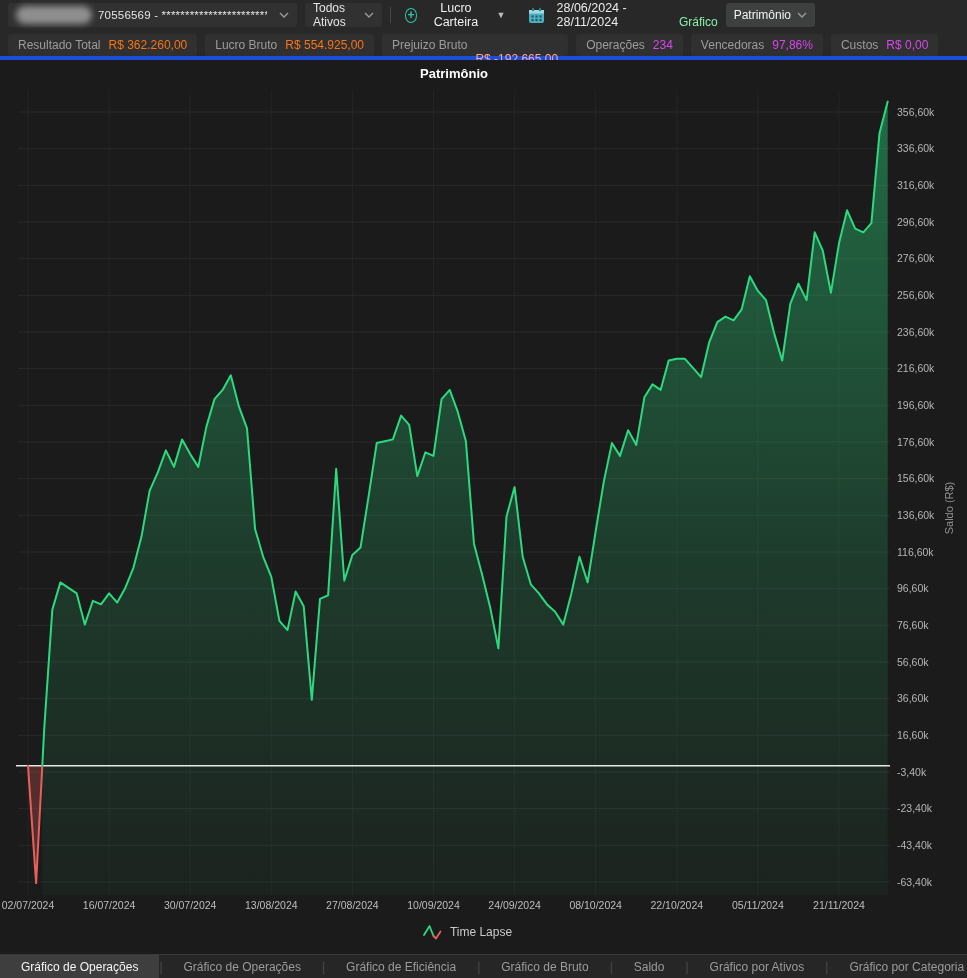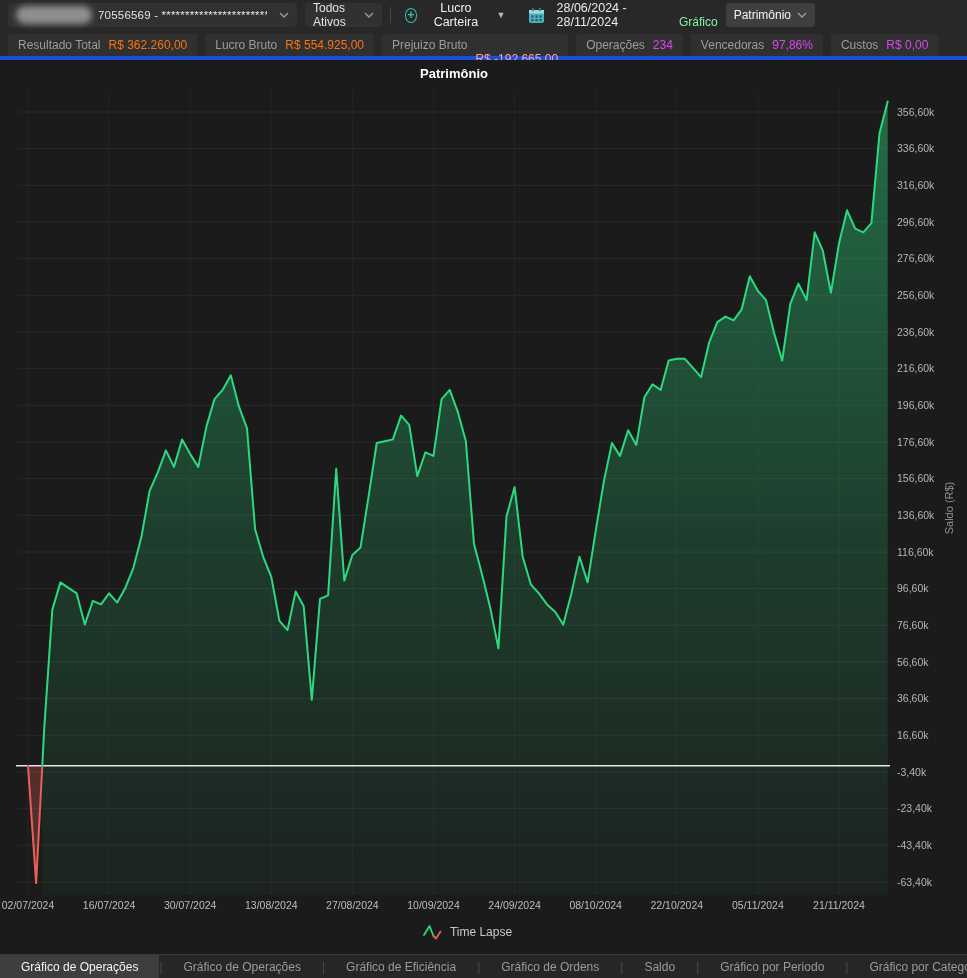--- a/index.html
+++ b/index.html
@@ -222,20 +222,20 @@
   </div>
 </div>
 
 <div class="tabbar" id="tab-bar">
     <div class="tab active">Gráfico de Operações</div>
     <span class="tab-sep">|</span>
     <div class="tab">Gráfico de Operações</div>
     <span class="tab-sep">|</span>
     <div class="tab">Gráfico de Eficiência</div>
     <span class="tab-sep">|</span>
-    <div class="tab">Gráfico de Ordens</div>
+    <div class="tab">Gráfico de Bruto</div>
     <span class="tab-sep">|</span>
     <div class="tab">Saldo</div>
     <span class="tab-sep">|</span>
-    <div class="tab">Gráfico por Periodo</div>
+    <div class="tab">Gráfico por Ativos</div>
     <span class="tab-sep">|</span>
     <div class="tab">Gráfico por Categoria</div>
   </div>
 
 </body></html>

